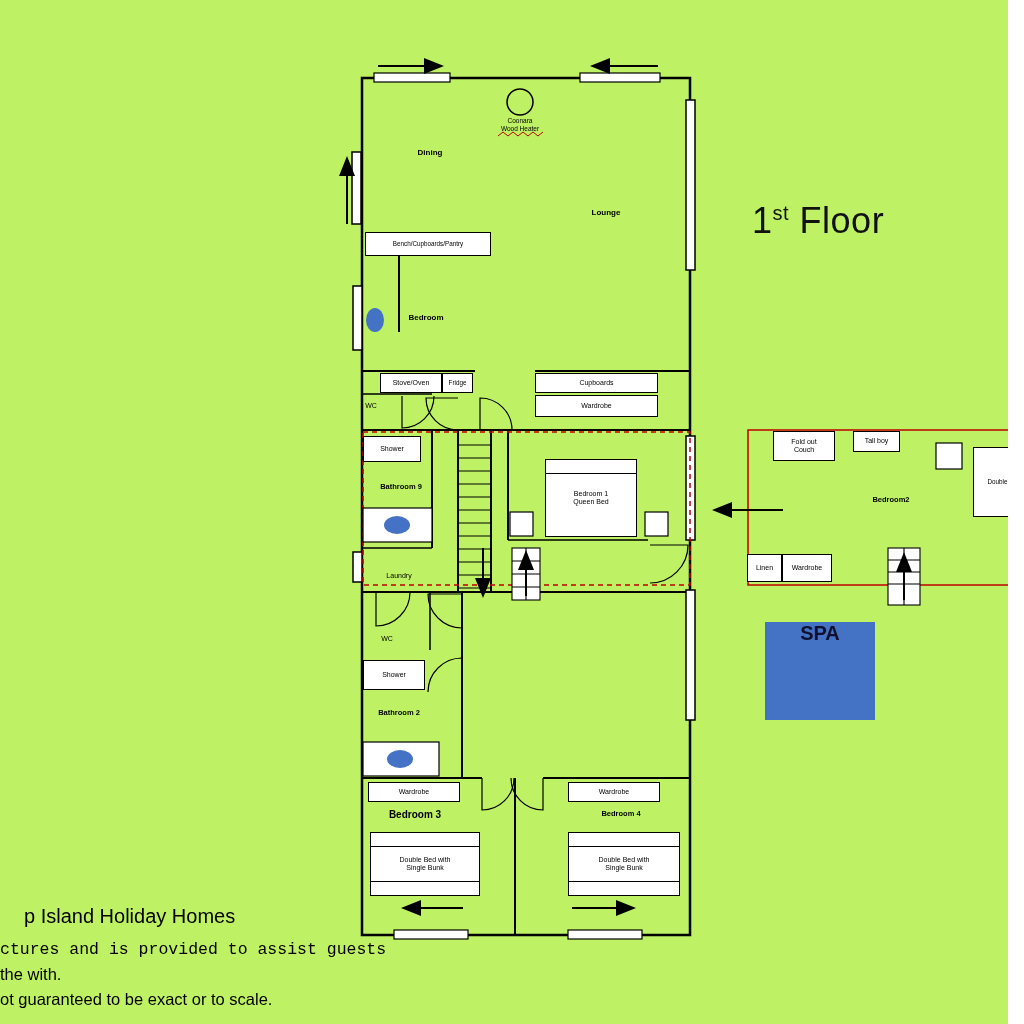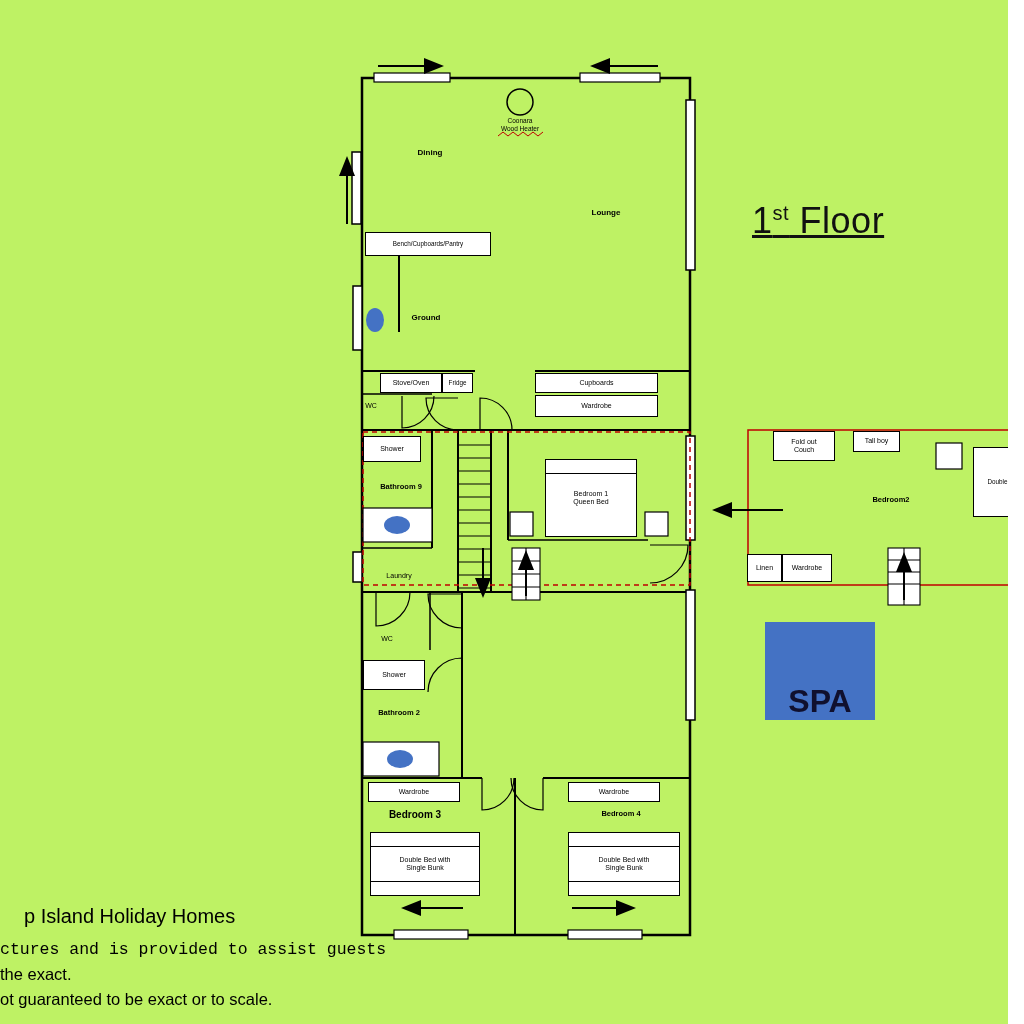--- a/index.html
+++ b/index.html
@@ -11,21 +11,21 @@
   .lbl.tiny { font-size:6.5px; }
   .box { position:absolute; border:1px solid #000; background:#fff; display:flex; align-items:center; justify-content:center;
          text-align:center; font-size:7px; line-height:1.2; white-space:pre-line; color:#000; }
   .box.tinytext { font-size:6.3px; }
   .bed { background: linear-gradient(#000,#000) 0 13px/100% 1px no-repeat,
                      linear-gradient(#000,#000) 0 calc(100% - 13px)/100% 1px no-repeat, #fff; }
   .bed-queen { background: linear-gradient(#000,#000) 0 13px/100% 1px no-repeat, #fff; }
   .floor-title { position:absolute; font-size:36px; color:#111; letter-spacing:0.5px; }
   .floor-title sup { font-size:20px; }
   .spa { position:absolute; left:765px; top:622px; width:110px; height:98px; background:#4472c4;
-         display:flex; align-items:flex-end; justify-content:center; font-size:32px; font-weight:bold; color:#10102e; }
+         display:flex; align-items:flex-start; justify-content:center; font-size:20px; font-weight:bold; color:#10102e; }
   .footer-line { position:absolute; left:0; color:#000; white-space:nowrap; }
 </style>
 </head>
 <body>
 
 <div class="canvas">
 
   <svg class="plan" width="1024" height="1024" viewBox="0 0 1024 1024">
     <defs>
       <marker id="arr" markerWidth="10" markerHeight="8" refX="8" refY="4" orient="auto">
@@ -134,34 +134,34 @@
 Couch</div>
   <div class="box" style="left:853px;top:431px;width:47px;height:21px;">Tall boy</div>
   <div class="box" style="left:747px;top:554px;width:35px;height:28px;">Linen</div>
   <div class="box" style="left:782px;top:554px;width:50px;height:28px;">Wardrobe</div>
   <div class="box tinytext" style="left:973px;top:447px;width:62px;height:70px;">Double Bed</div>
 
   <div class="lbl tiny" style="left:520px;top:117px;">Coonara</div>
   <div class="lbl tiny" style="left:520px;top:125px;">Wood Heater</div>
   <div class="lbl b" style="left:430px;top:148px;">Dining</div>
   <div class="lbl b" style="left:606px;top:208px;">Lounge</div>
-  <div class="lbl b" style="left:426px;top:313px;">Ground</div>
+  <div class="lbl b" style="left:426px;top:313px;">Bedroom</div>
   <div class="lbl" style="left:371px;top:402px;font-size:7px;">WC</div>
   <div class="lbl b" style="left:401px;top:482px;font-size:7.5px;">Bathroom 9</div>
   <div class="lbl" style="left:399px;top:572px;font-size:7px;">Laundry</div>
   <div class="lbl" style="left:387px;top:635px;font-size:7px;">WC</div>
   <div class="lbl b" style="left:399px;top:708px;font-size:7.5px;">Bathroom 2</div>
   <div class="lbl b" style="left:415px;top:809px;font-size:10px;">Bedroom 3</div>
   <div class="lbl b" style="left:621px;top:809px;font-size:7.5px;">Bedroom 4</div>
   <div class="lbl b" style="left:891px;top:495px;font-size:7.5px;">Bedroom2</div>
 
-  <div class="floor-title" style="left:752px;top:200px;text-decoration:underline;"><span>1</span><sup>st</sup><span> Floor</span></div>
+  <div class="floor-title" style="left:752px;top:200px;"><span>1</span><sup>st</sup><span> Floor</span></div>
 
   <div class="spa">
       <span>SPA</span>
     </div>
 
   <div class="footer-line" style="top:905px;font-size:20px;padding-left:24px;">p Island Holiday Homes</div>
   <div class="footer-line" style="top:940px;font-size:16.5px;font-family:Liberation Mono, monospace;">ctures and is provided to assist guests</div>
-  <div class="footer-line" style="top:965px;font-size:16.5px;">the exact.</div>
+  <div class="footer-line" style="top:965px;font-size:16.5px;">the with.</div>
   <div class="footer-line" style="top:990px;font-size:16.5px;">ot guaranteed to be exact or to scale.</div>
 
 </div>
 
 </body></html>

